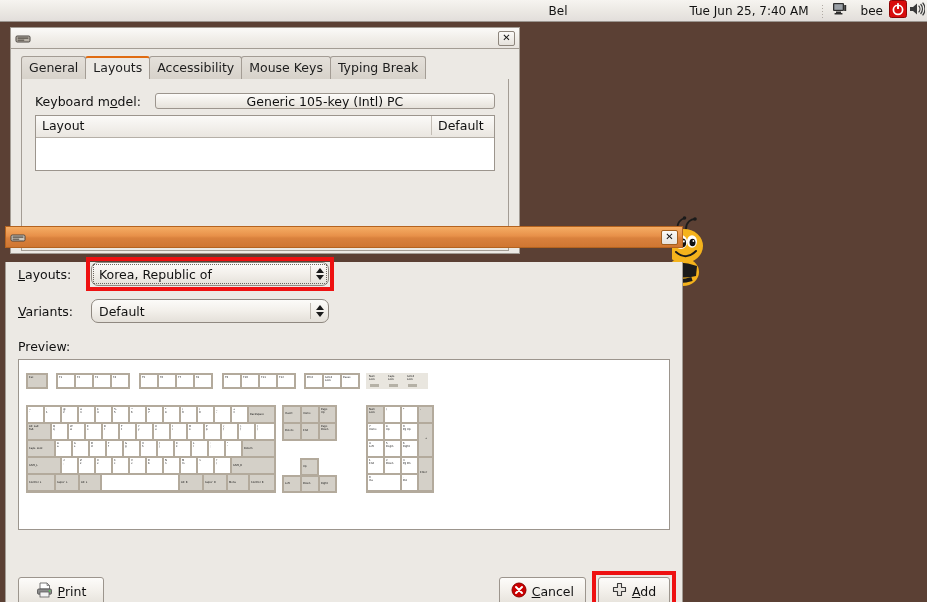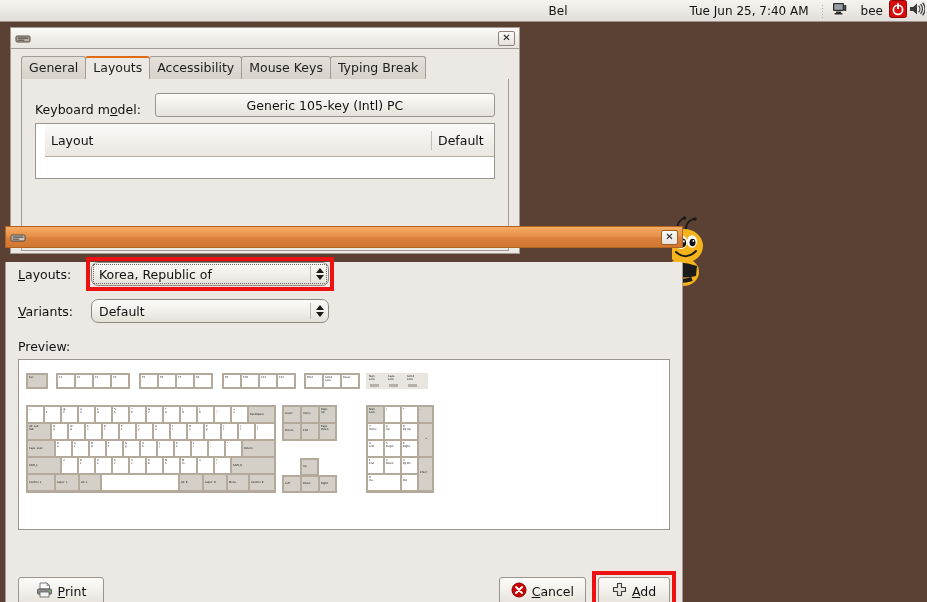--- a/index.html
+++ b/index.html
@@ -105,39 +105,39 @@
     border: 1px solid #a39c94; border-top: none;
     background: #ece9e4;
     height: 172px;
     padding: 14px 13px 0 13px;
     position: relative;
   }
   .row { display: flex; align-items: flex-end; }
   .lbl { font-size: 12.5px; color: #111; }
   .ul { text-decoration: underline; }
   .model-btn {
-    flex: 1; margin-left: 14px; height: 24px;
+    flex: 1; margin-left: 14px; height: 16px;
     display: flex; align-items: center; justify-content: center;
     font-size: 12.5px; color: #111;
     border: 1px solid #9c958d; border-radius: 3px;
     background: linear-gradient(to bottom, #fdfcfa 0%, #f2efea 50%, #e6e2db 100%);
     cursor: pointer;
   }
   #selected-layouts-label { margin-top: 19px; }
   .listview {
     margin-top: 6px;
     border: 1px solid #9c958d;
     background: #ffffff;
     height: 56px; overflow: hidden;
   }
   .lv-head {
-    display: flex; height: 33px; align-items: center;
+    display: flex; height: 22px; align-items: flex-start;
     background: linear-gradient(to bottom, #fbfaf8, #eae6e0);
     border-bottom: 1px solid #b5afa7;
-    font-size: 12.5px; color: #111; margin-left: 9px;
+    font-size: 12.5px; color: #111;
   }
   .lv-head .c1 { flex: 1; padding: 2px 6px; border-right: 1px solid #c3bdb5; }
   .lv-head .c2 { width: 62px; padding: 2px 6px; }
   .lv-row { display: flex; height: 24px; align-items: center; font-size: 12.5px; color:#111; }
   .lv-row .c1 { flex: 1; padding: 0 6px; }
   .lv-row .c2 { width: 62px; display: flex; justify-content: center; }
   .radio {
     width: 11px; height: 11px; border-radius: 50%;
     border: 1px solid #9c958d;
     background: linear-gradient(to bottom, #f4f2ef, #ffffff);

